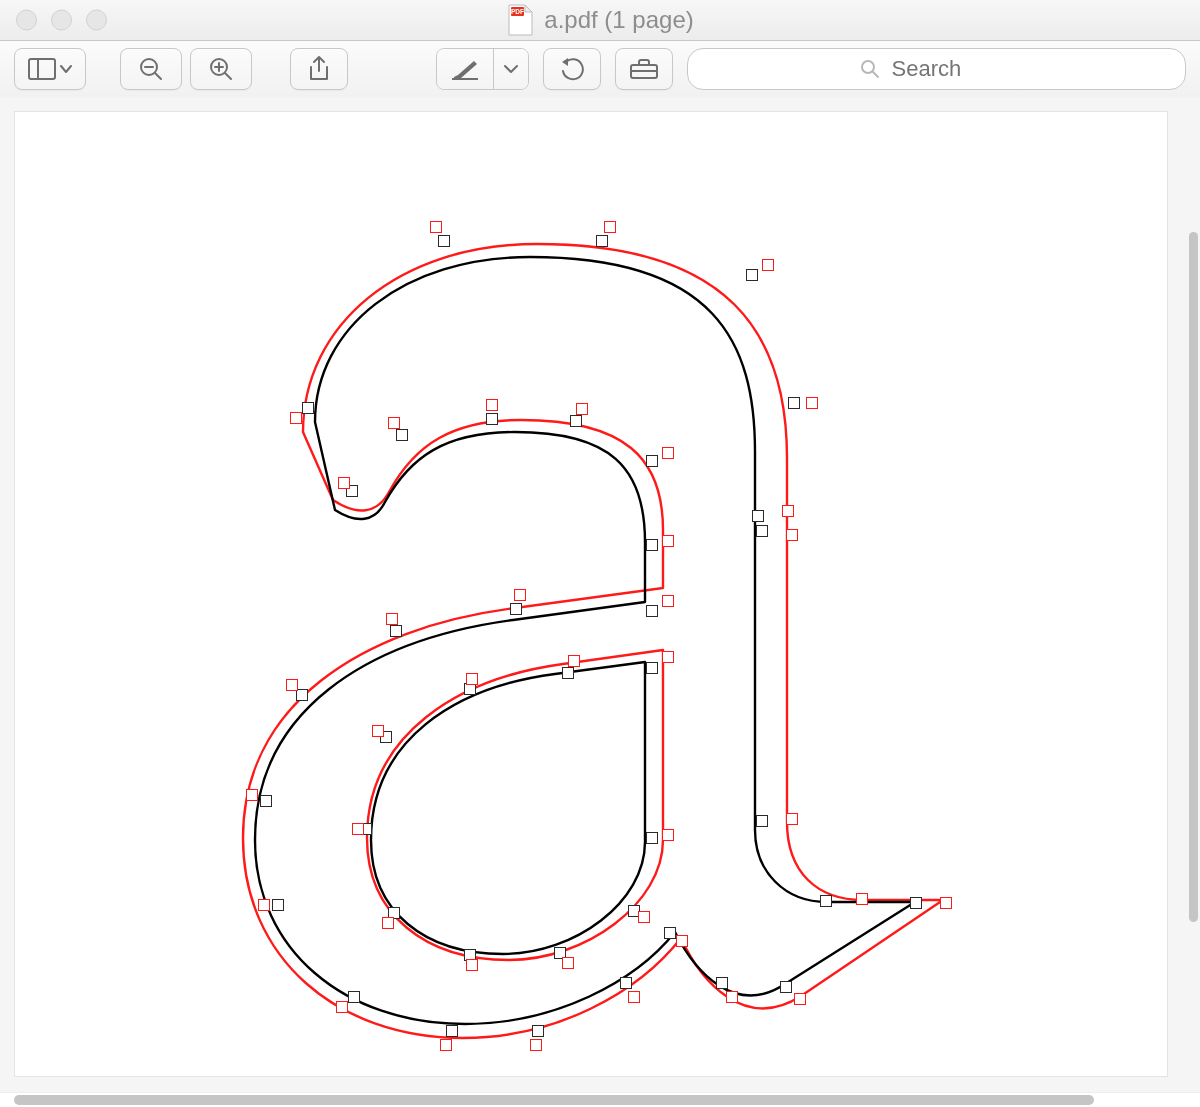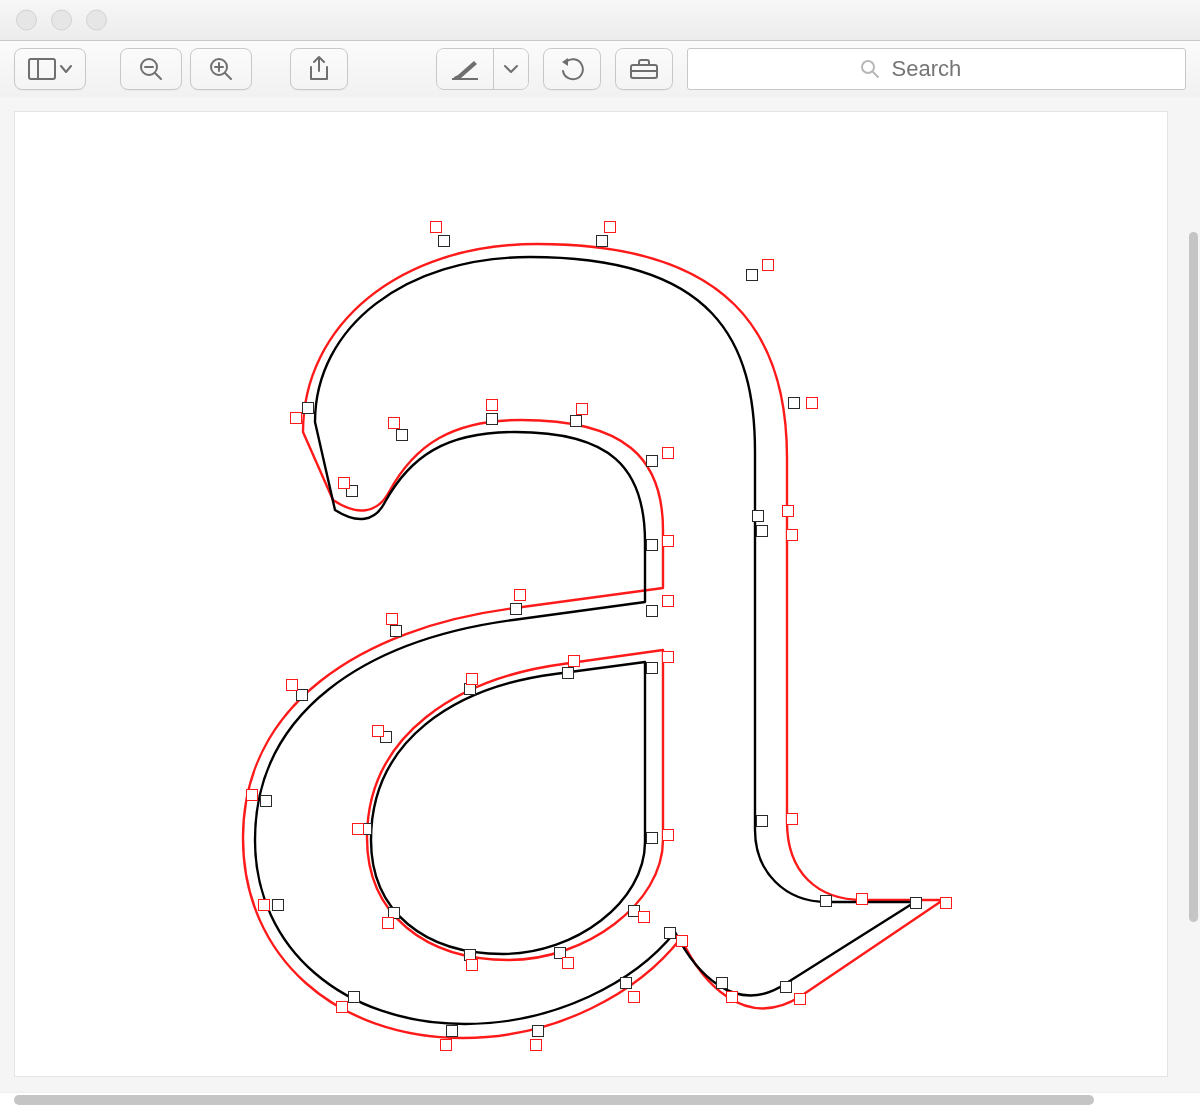--- a/index.html
+++ b/index.html
@@ -51,21 +51,21 @@
     background:linear-gradient(var(--btn-bg),var(--btn-bg2));
     display:flex;align-items:center;justify-content:center;
     box-shadow:0 1px 0 rgba(255,255,255,.7) inset,0 1px 1px rgba(0,0,0,.04);
     color:var(--icon);
     cursor:default;
   }
   .btn svg{display:block}
   .spacer{flex:0 0 auto}
   .grow{flex:1 1 auto}
   .search{
-    height:40px;border:1px solid var(--border);border-radius:3px;
+    height:40px;border:1px solid var(--border);border-radius:16px;
     background:#fff;display:flex;align-items:center;justify-content:center;gap:10px;
     color:#b7b7b7;font-size:22px;flex:1;
     min-width:260px;
   }
   .search svg{display:block}
   
   .seg{display:flex;border:1px solid var(--border);border-radius:8px;overflow:hidden;height:40px}
   .seg .part{display:flex;align-items:center;justify-content:center;background:linear-gradient(var(--btn-bg),var(--btn-bg2));color:var(--icon)}
   .seg .part + .part{border-left:1px solid var(--border)}
   
@@ -101,20 +101,31 @@
   }
 </style>
 </head>
 <body>
 
 <div class="titlebar">
   <div class="traffic">
     <div class="tl"></div>
     <div class="tl"></div>
     <div class="tl"></div>
+  </div>
+  <div class="title-inner">
+    <span class="pdf-badge">
+      <svg viewBox="0 0 28 34">
+        <path d="M3 2 H19 L26 9 V32 H3 Z" fill="#fff" stroke="#bcbcbc" stroke-width="1"></path>
+        <path d="M19 2 V9 H26 Z" fill="#ececec" stroke="#bcbcbc" stroke-width="1"></path>
+        <rect x="5" y="4" width="13" height="9" rx="1" fill="#e4331f"></rect>
+        <text x="11.5" y="11" text-anchor="middle" font-size="6.5" fill="#fff" font-weight="700" font-family="Arial">PDF</text>
+      </svg>
+    </span>
+    <span>a.pdf (1 page)</span>
   </div>
 </div>
 
 <div class="toolbar">
   <div class="btn" style="width:70px">
     <svg width="44" height="22" viewBox="0 0 44 22">
       <rect x="1" y="1" width="26" height="20" rx="2" fill="none" stroke="#6f6f6f" stroke-width="2"></rect>
       <line x1="10" y1="1" x2="10" y2="21" stroke="#6f6f6f" stroke-width="2"></line>
       <path d="M33 8 L38 14 L43 8" fill="none" stroke="#6f6f6f" stroke-width="2" stroke-linecap="round" stroke-linejoin="round"></path>
     </svg>

